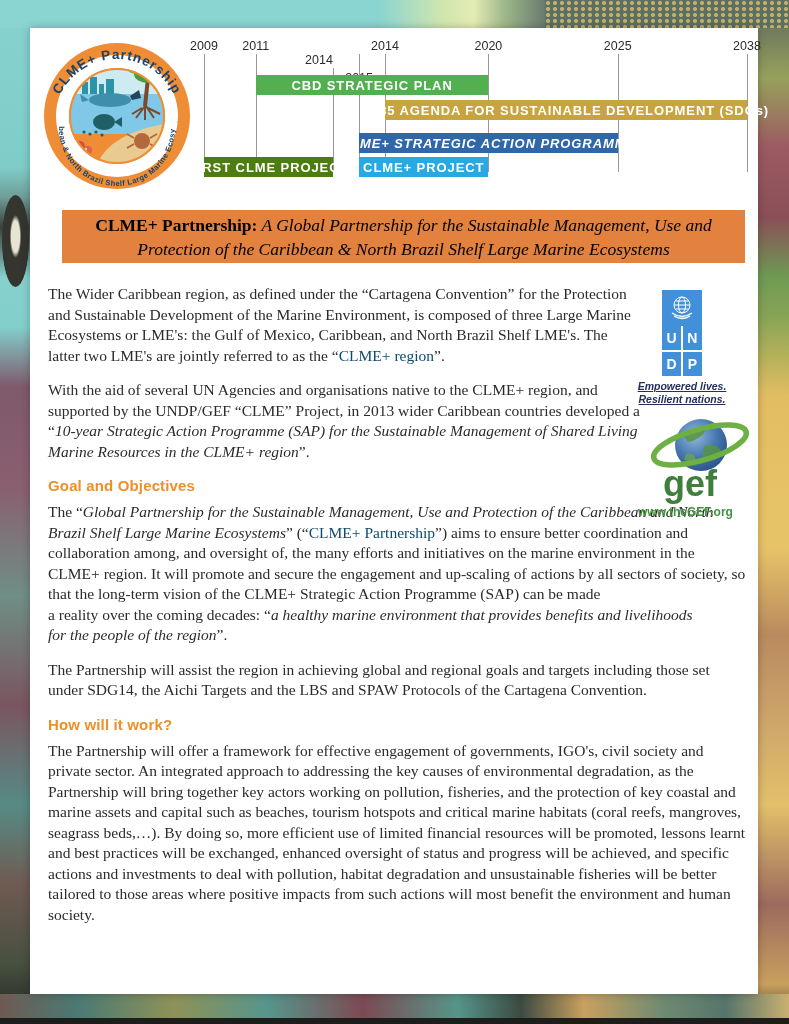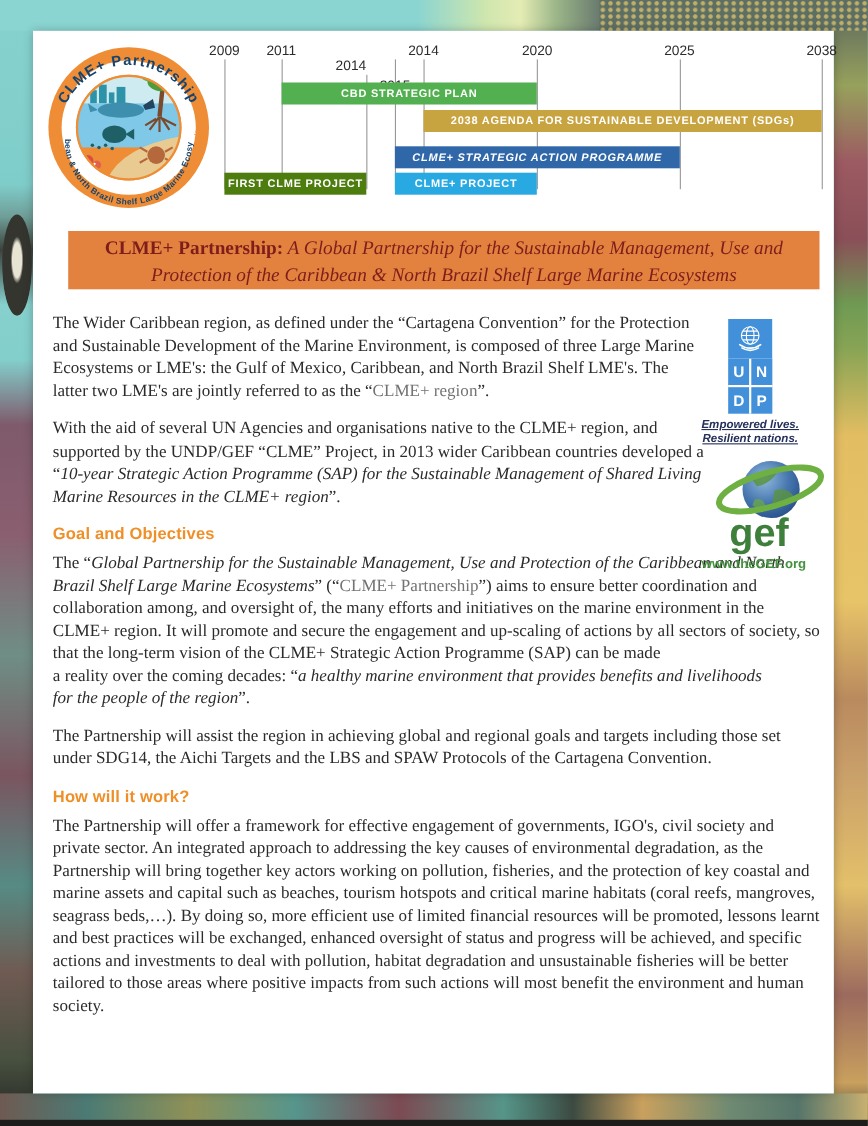--- a/index.html
+++ b/index.html
@@ -24,39 +24,39 @@
     background:radial-gradient(ellipse at 50% 45%,#e8e4d4 0 22%,#33352e 30% 70%,rgba(0,0,0,0) 75%);}
   
   #page{position:absolute;left:30px;top:28px;width:728px;height:966px;background:#fff;
         box-shadow:0 0 8px rgba(0,0,0,.25);}
   
   #timeline{position:absolute;left:0;top:0;width:728px;height:165px;padding-left:38px;}
   .tl-year{position:absolute;transform:translateX(-50%);font-family:"Liberation Sans","DejaVu Sans",sans-serif;
            font-size:12.5px;color:#2c2c2c;white-space:nowrap;}
   .tl-line{position:absolute;width:1px;background:#979797;}
   .tl-bar{position:absolute;height:20px;display:flex;align-items:center;justify-content:center;
-          font-family:"Liberation Sans","DejaVu Sans",sans-serif;font-size:10px;font-weight:bold;
+          font-family:"Liberation Sans","DejaVu Sans",sans-serif;font-size:13px;font-weight:bold;
           letter-spacing:.07em;color:#fff;white-space:nowrap;z-index:2;}
   
   #clme-logo{position:absolute;left:12px;top:10px;}
   
   #banner{position:absolute;left:32px;top:182px;width:683px;height:53px;background:#E2823E;
-          color:#7f1d1d;display:flex;align-items:center;justify-content:center;text-align:center;
+          color:#000000;display:flex;align-items:center;justify-content:center;text-align:center;
           font-size:17.5px;line-height:24px;padding:0 14px;box-sizing:border-box;}
   #banner .b-bold{font-weight:bold;}
   #banner .b-ital{font-style:italic;}
   
   #content{position:absolute;left:18px;top:256px;width:700px;color:#2b2b2b;}
   .section-heading{font-family:"Liberation Sans","DejaVu Sans",sans-serif;font-weight:bold;
           font-size:15px;color:#EE8F28;margin:15px 0 8px 0;letter-spacing:.01em;}
   #content p{font-size:15.5px;line-height:20.5px;margin:0 0 14px 0;}
   #content p.narrow{width:592px;}
   #content p.wide{width:698px;}
   .seg-italic{font-style:italic;}
-  .seg-orange{color:#737373;}
+  .seg-orange{color:#0c4a6e;}
   
   #undp-logo{position:absolute;left:632px;top:262px;width:40px;height:86px;background:#4290D9;}
   #undp-emblem{height:36px;display:flex;align-items:center;justify-content:center;}
   #undp-grid{display:grid;grid-template-columns:19.2px 19.2px;grid-template-rows:24px 24px;
              gap:1.6px;background:#fff;}
   #undp-grid div{background:#4290D9;display:flex;align-items:center;justify-content:center;
              color:#fff;font-family:"Liberation Sans","DejaVu Sans",sans-serif;font-weight:bold;font-size:14px;}
   #undp-tagline{position:absolute;left:596px;top:352px;width:112px;text-align:center;
              font-style:italic;font-weight:bold;font-size:10.5px;line-height:13px;color:#25305a;
              font-family:"Liberation Sans","DejaVu Sans",sans-serif;text-decoration:underline;}
@@ -140,21 +140,21 @@
       <div class="tl-year" style="left: 329.1px; top: 11px; margin-top: 32px;">2015</div>
       <div class="tl-line" style="left: 355px; top: 26px; height: 118px;"></div>
       <div class="tl-year" style="left: 355px; top: 11px;">2014</div>
       <div class="tl-line" style="left: 458.4px; top: 26px; height: 118px;"></div>
       <div class="tl-year" style="left: 458.4px; top: 11px;">2020</div>
       <div class="tl-line" style="left: 587.7px; top: 26px; height: 118px;"></div>
       <div class="tl-year" style="left: 587.7px; top: 11px;">2025</div>
       <div class="tl-line" style="left: 717px; top: 26px; height: 118px;"></div>
       <div class="tl-year" style="left: 717px; top: 11px;">2038</div>
       <div class="tl-bar" style="left: 225.7px; width: 232.7px; top: 47px; background: rgb(83, 176, 80);">CBD STRATEGIC PLAN</div>
-      <div class="tl-bar" style="left: 355px; width: 362px; top: 72px; background: rgb(200, 164, 65);">2038 AGENDA FOR SUSTAINABLE DEVELOPMENT (SDGs)</div>
+      <div class="tl-bar" style="left: 355px; width: 362px; top: 72px; background: rgb(200, 164, 65);">2035 AGENDA FOR SUSTAINABLE DEVELOPMENT (SDGs)</div>
       <div class="tl-bar" style="left: 329.1px; width: 258.6px; top: 105px; background: rgb(47, 103, 168); font-style: italic;">CLME+ STRATEGIC ACTION PROGRAMME</div>
       <div class="tl-bar" style="left: 174px; width: 129.3px; top: 129px; background: #4d7c0f;">FIRST CLME PROJECT</div>
       <div class="tl-bar" style="left: 329.1px; width: 129.3px; top: 129px; background: rgb(41, 169, 225);">CLME+ PROJECT</div>
     </div>
 
   <div id="banner">
     <span>
       <span class="b-bold">CLME+ Partnership:</span><span class="b-ital"> A Global Partnership for the Sustainable Management, Use and Protection of the Caribbean &amp; North Brazil Shelf Large Marine Ecosystems</span>
     </span>
   </div>

